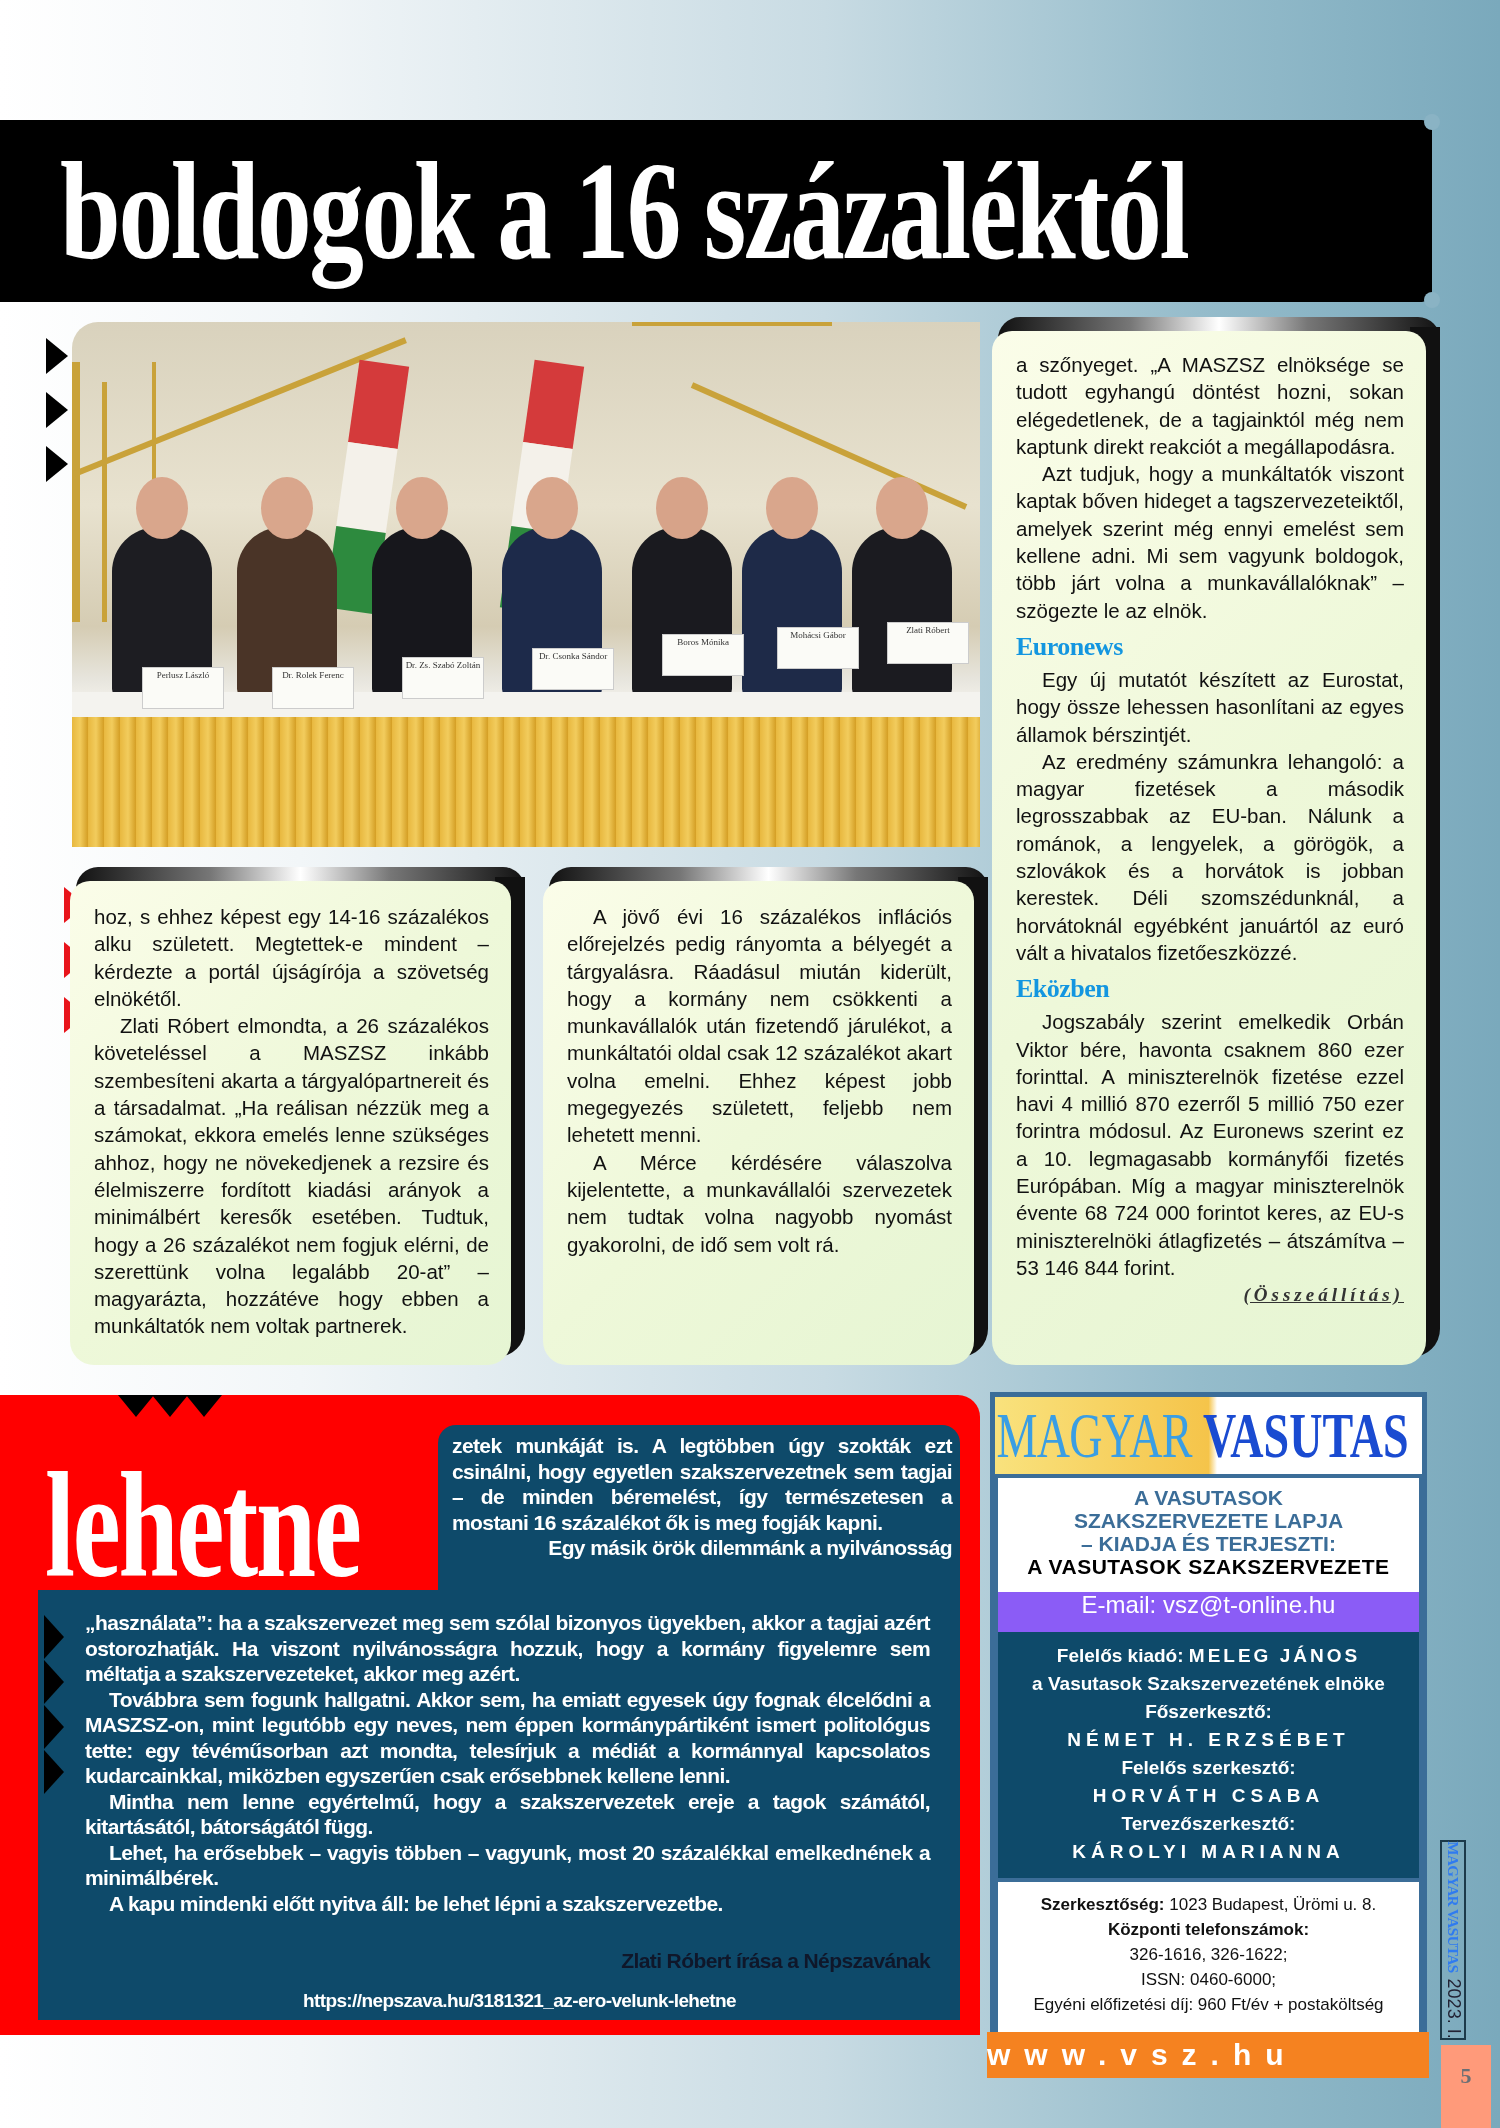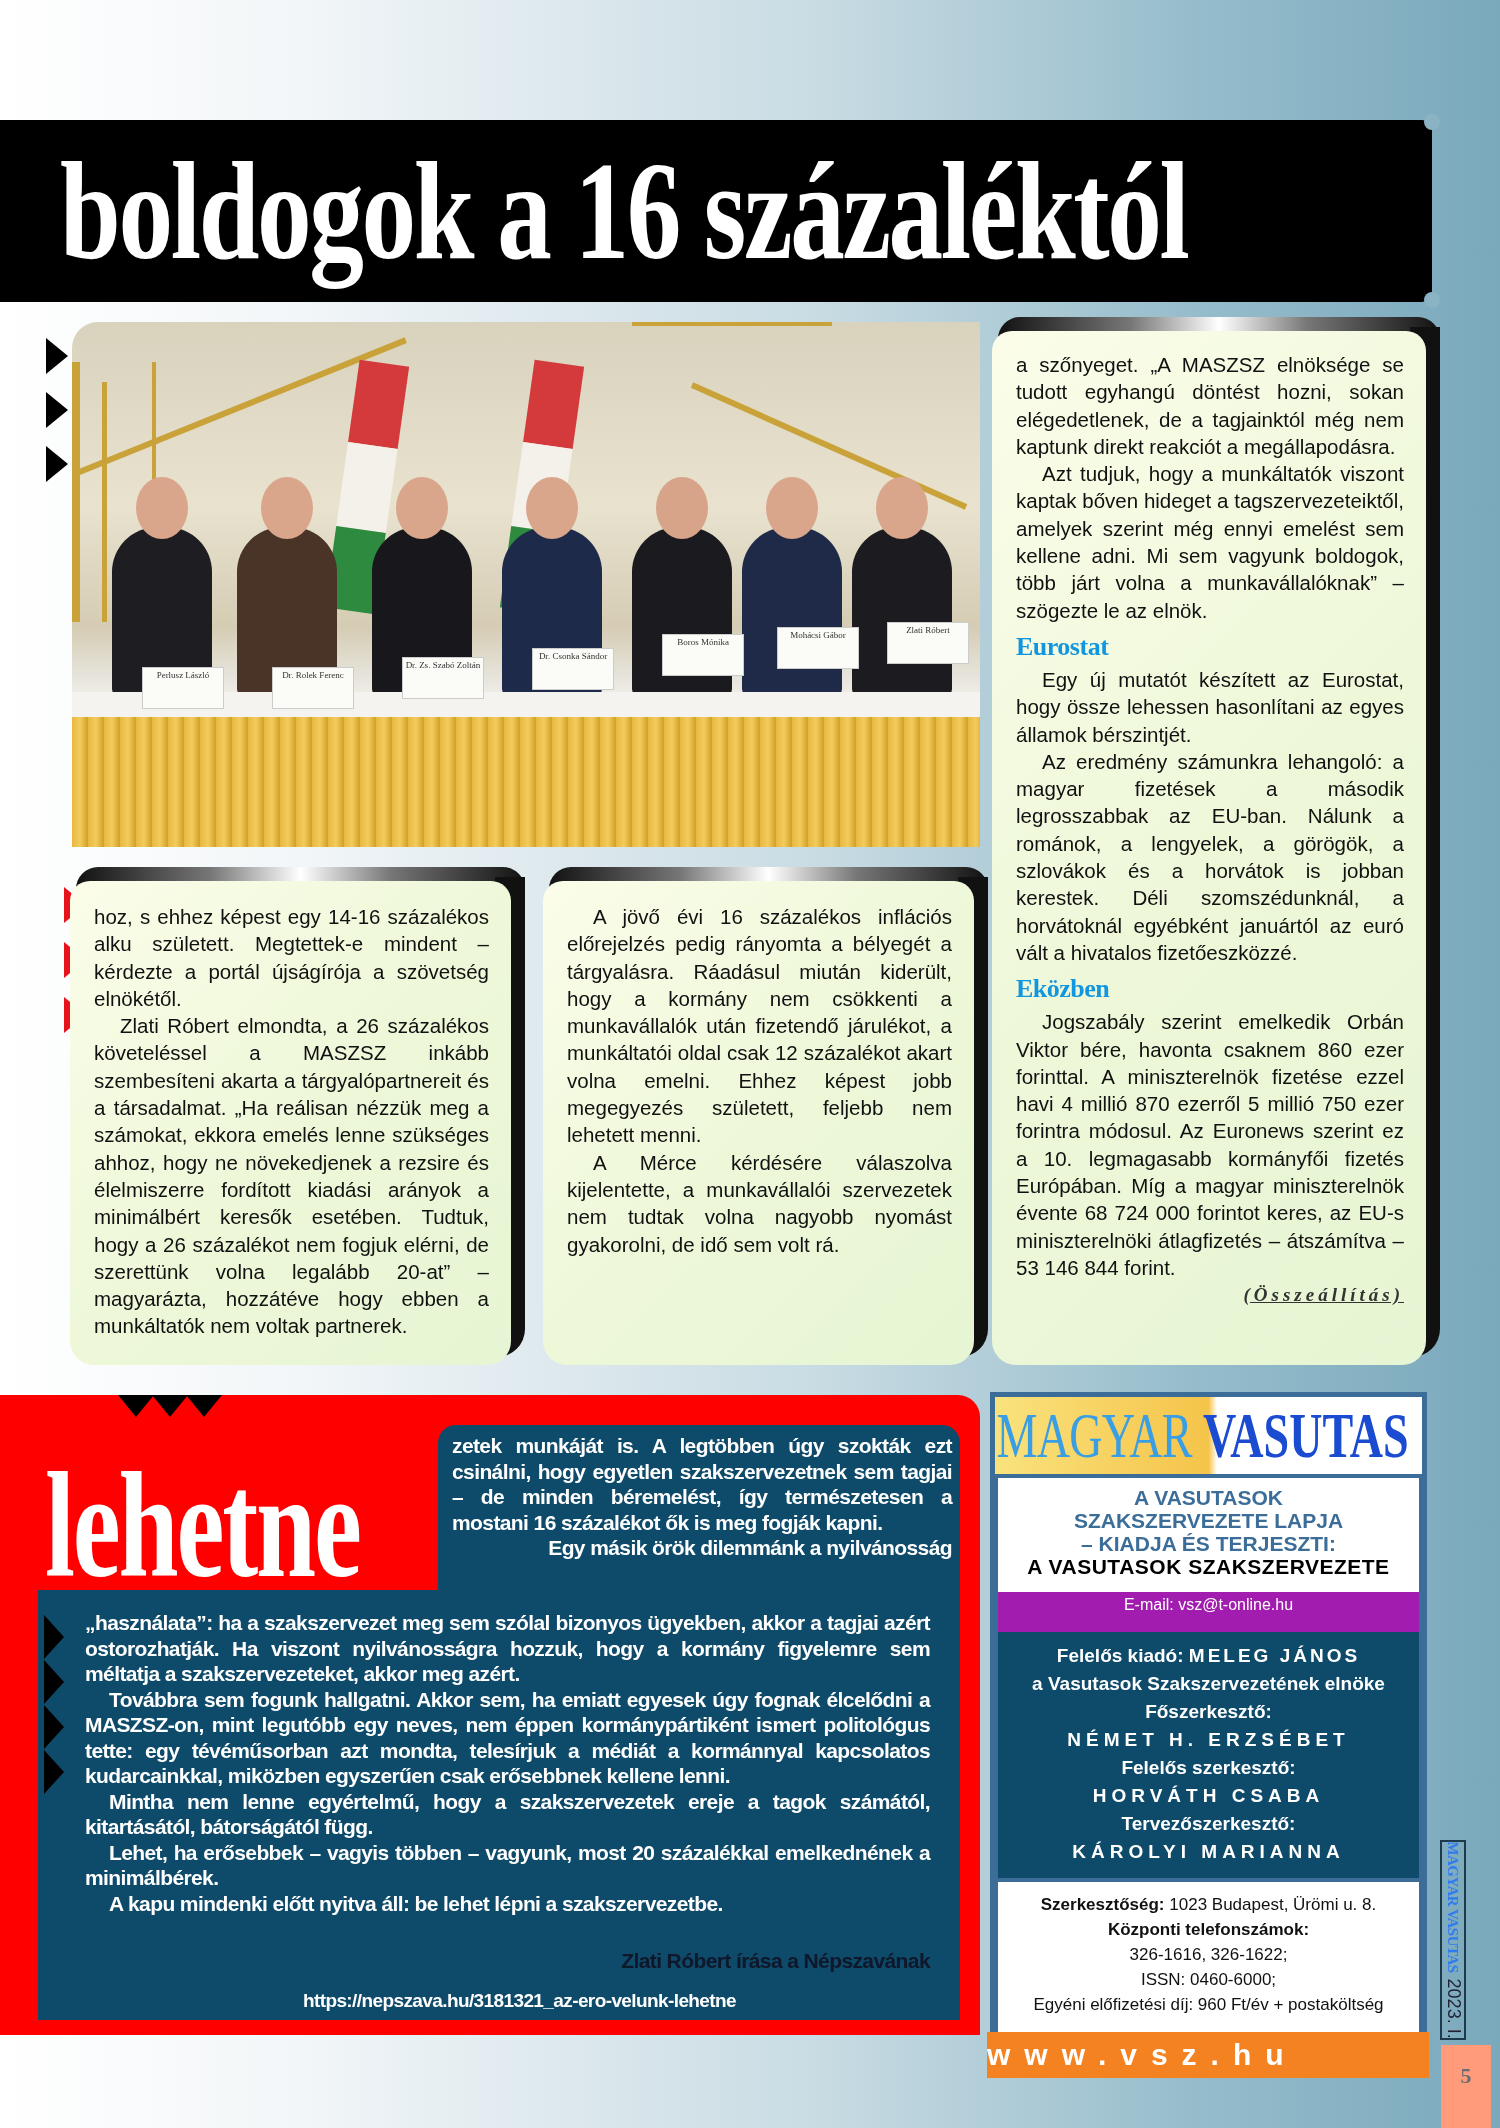--- a/index.html
+++ b/index.html
@@ -77,21 +77,21 @@
   .dtri { position:absolute; width:0; height:0; border-left:18px solid transparent; border-right:18px solid transparent; border-top:22px solid #000; }
   
   #masthead { left:990px; top:1392px; width:437px; height:660px; background:#3b6d98; }
   #mh-logo { position:absolute; left:5px; top:5px; width:427px; height:77px; display:flex;
     background: linear-gradient(90deg, #f9e27d 0%, #f5c44a 50%, #ffffff 52%, #ffffff 100%); overflow:hidden; }
   #mh-magyar { font-family:"Liberation Serif", serif; color:#3a9ee4; font-size:64px; line-height:77px; transform:scaleX(0.72); transform-origin:left center; white-space:nowrap; letter-spacing:-1px; width:200px; padding-left:2px; }
   #mh-vasutas { font-family:"Liberation Serif", serif; color:#1a4bd1; font-weight:bold; font-size:64px; line-height:77px; transform:scaleX(0.72); transform-origin:left center; white-space:nowrap; margin-left:6px; }
   #mh-white { position:absolute; left:8px; top:86px; width:421px; height:150px; background:#fff; text-align:center; }
   .mh-blue { color:#3b6d98; font-weight:bold; font-size:21px; line-height:23px; }
   .mh-black { color:#000; font-weight:bold; font-size:21px; line-height:23px; letter-spacing:0.5px; }
-  #mh-email { position:absolute; left:0; right:0; top:114px; height:43px; background:#a21caf; color:#fff; font-size:16px; line-height:26px; }
+  #mh-email { position:absolute; left:0; right:0; top:114px; height:43px; background:#8b5cf6; color:#fff; font-size:24px; line-height:26px; }
   #mh-dark { position:absolute; left:8px; top:240px; width:421px; height:246px; background:#0e4a6a; text-align:center; color:#fff; padding-top:10px; box-sizing:border-box; }
   .mh-role { font-weight:bold; font-size:19px; line-height:28px; }
   .mh-name { font-weight:bold; font-size:19px; line-height:28px; letter-spacing:5px; }
   #mh-contact { position:absolute; left:8px; top:490px; width:421px; height:174px; background:#fff; text-align:center; color:#111; font-size:17px; line-height:25px; padding-top:10px; box-sizing:border-box; }
   #mh-web { position:absolute; left:-3px; top:640px; width:442px; height:46px; background:#f58220; color:#fff; font-weight:bold; font-size:30px; line-height:46px; text-align:left; letter-spacing:14px; }
   
   #side-tab { left:1440px; top:1840px; width:26px; height:200px; border:2px solid #1c3a4a; box-sizing:border-box; }
   #side-tab-text { position:absolute; left:50%; top:50%; transform:translate(-50%,-50%) rotate(90deg); white-space:nowrap; font-size:18px; }
   #side-tab-brand { color:#2f7bf0; font-weight:bold; font-family:"Liberation Serif", serif; font-size:15px; letter-spacing:-0.5px; }
   #side-tab-date { color:#223; margin-left:6px; }
@@ -179,21 +179,21 @@
     <p>A Mérce kérdésére válaszolva kijelentette, a munkavállalói szervezetek nem tudtak volna nagyobb nyomást gyakorolni, de idő sem volt rá.</p>
   </div>
 </div>
 
 <div class="tbox" style="left:992px;top:317px;width:448px;height:1048px;">
   <div class="bar"></div>
     <div class="shadow"></div>
   <div class="inner" style="padding-top:20px;">
     <p class="noindent">a szőnyeget. „A MASZSZ elnöksége se tudott egyhangú döntést hozni, sokan elégedetlenek, de a tagjainktól még nem kaptunk direkt reakciót a megállapodásra.</p>
     <p>Azt tudjuk, hogy a munkáltatók viszont kaptak bőven hideget a tagszervezeteiktől, amelyek szerint még ennyi emelést sem kellene adni. Mi sem vagyunk boldogok, több járt volna a munkavállalóknak” – szögezte le az elnök.</p>
-    <div class="sub">Eurostat</div>
+    <div class="sub">Euronews</div>
     <p>Egy új mutatót készített az Eurostat, hogy össze lehessen hasonlítani az egyes államok bérszintjét.</p>
     <p>Az eredmény számunkra lehangoló: a magyar fizetések a második legrosszabbak az EU-ban. Nálunk a románok, a lengyelek, a görögök, a szlovákok és a horvátok is jobban kerestek. Déli szomszédunknál, a horvátoknál egyébként januártól az euró vált a hivatalos fizetőeszközzé.</p>
     <div class="sub">Eközben</div>
     <p>Jogszabály szerint emelkedik Orbán Viktor bére, havonta csaknem 860 ezer forinttal. A miniszterelnök fizetése ezzel havi 4 millió 870 ezerről 5 millió 750 ezer forintra módosul. Az Euronews szerint ez a 10. legmagasabb kormányfői fizetés Európában. Míg a magyar miniszterelnök évente 68 724 000 forintot keres, az EU-s miniszterelnöki átlagfizetés – átszámítva – 53 146 844 forint.</p>
     <div class="byline">(Összeállítás)</div>
   </div>
 </div>
 
 <div id="red-block" class="abs"></div>
 <div class="dtri" style="left:118px;top:1395px;"></div>

